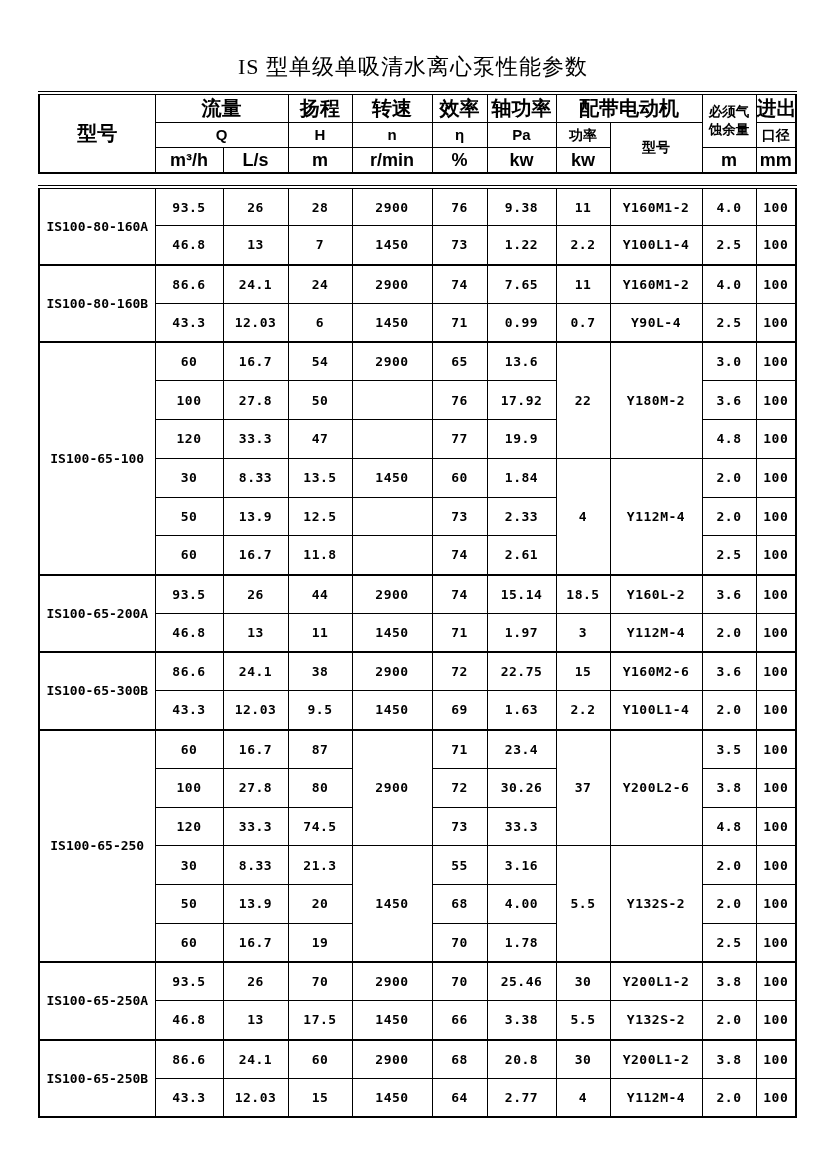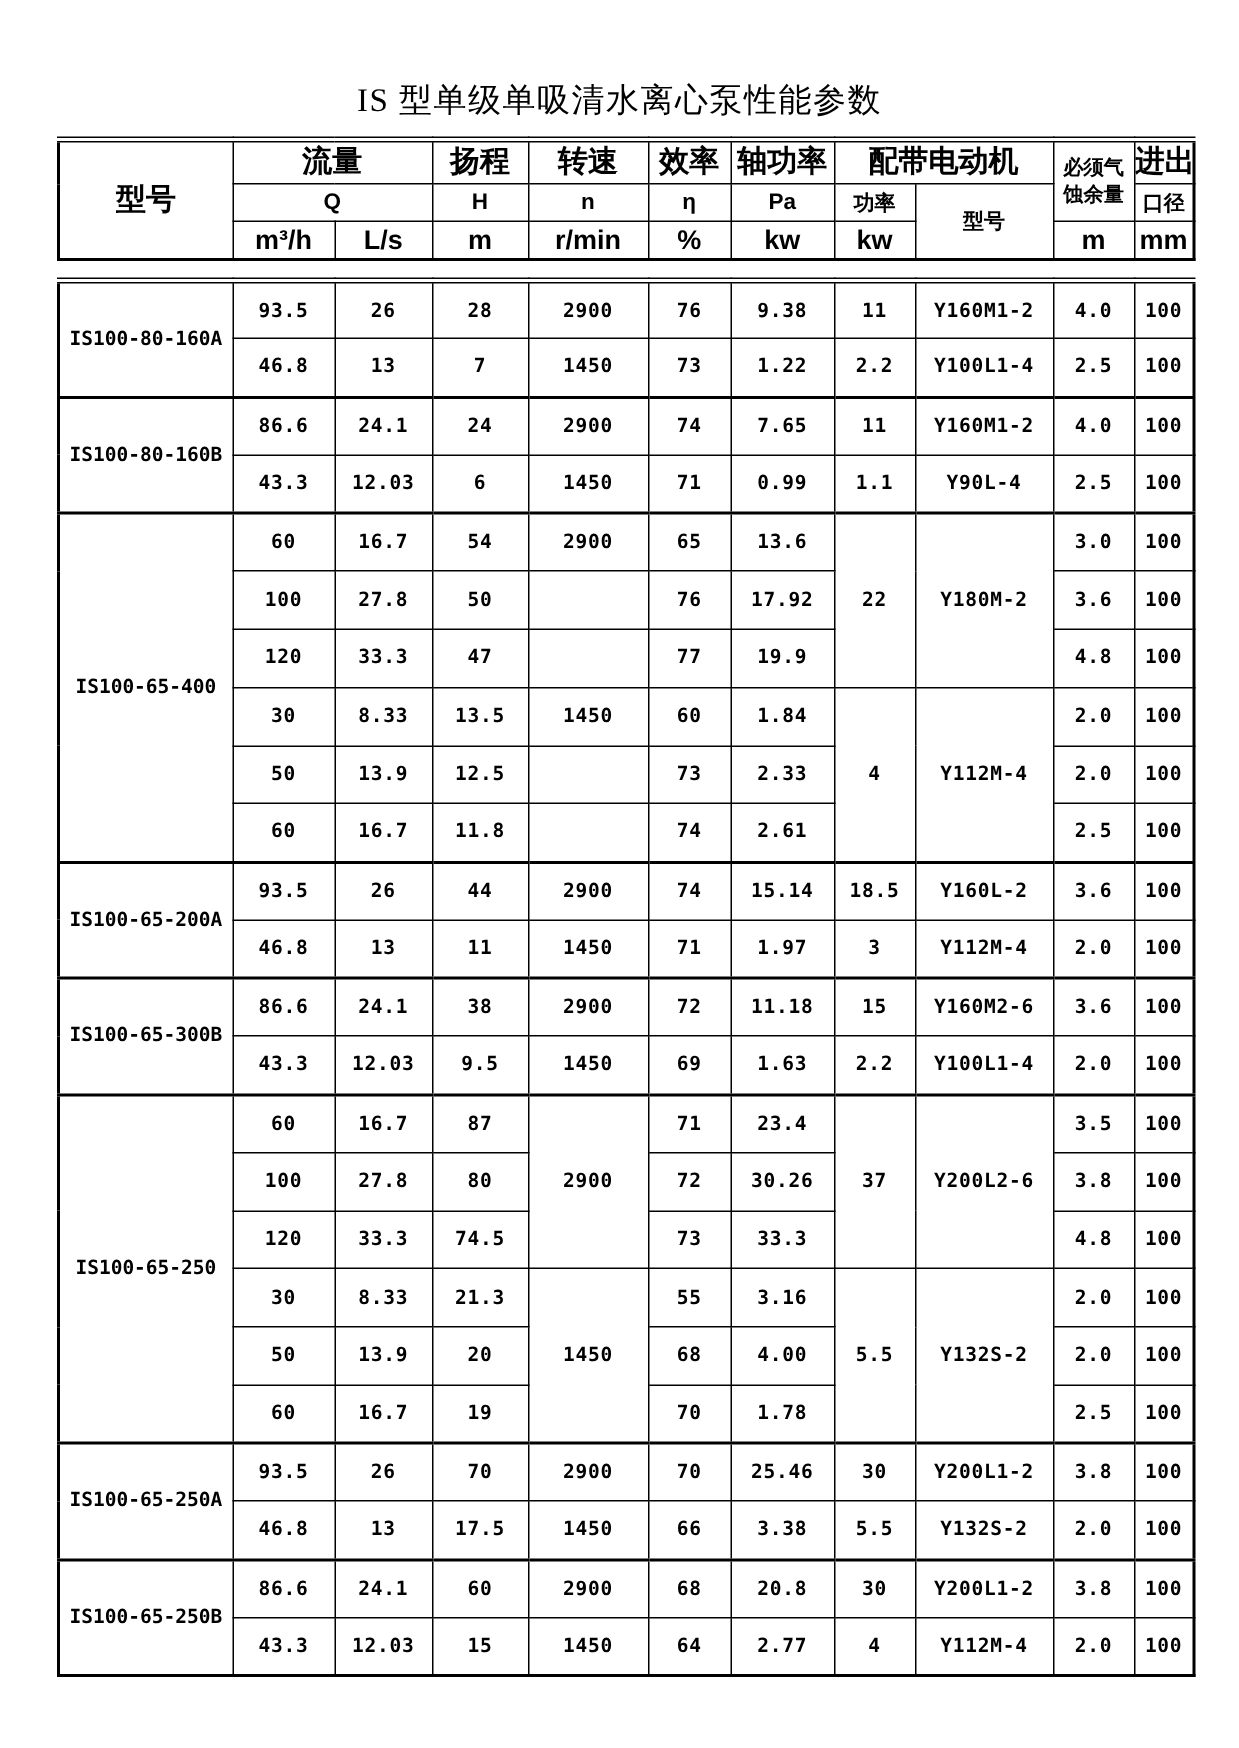--- a/index.html
+++ b/index.html
@@ -160,27 +160,27 @@
           <td>4.0</td>
           <td>100</td>
         </tr>
         <tr>
           <td>43.3</td>
           <td>12.03</td>
           <td>6</td>
           <td>1450</td>
           <td>71</td>
           <td>0.99</td>
-          <td>1.1</td>
+          <td>0.7</td>
           <td>Y90L-4</td>
           <td>2.5</td>
           <td>100</td>
         </tr>
         <tr class="group-start">
-          <td rowspan="6" class="model">IS100-65-400</td>
+          <td rowspan="6" class="model">IS100-65-100</td>
           <td>60</td>
           <td>16.7</td>
           <td>54</td>
           <td>2900</td>
           <td>65</td>
           <td>13.6</td>
           <td rowspan="3">22</td>
           <td rowspan="3">Y180M-2</td>
           <td>3.0</td>
           <td>100</td>
@@ -262,21 +262,21 @@
           <td>2.0</td>
           <td>100</td>
         </tr>
         <tr class="group-start">
           <td rowspan="2" class="model">IS100-65-300B</td>
           <td>86.6</td>
           <td>24.1</td>
           <td>38</td>
           <td>2900</td>
           <td>72</td>
-          <td>11.18</td>
+          <td>22.75</td>
           <td>15</td>
           <td>Y160M2-6</td>
           <td>3.6</td>
           <td>100</td>
         </tr>
         <tr>
           <td>43.3</td>
           <td>12.03</td>
           <td>9.5</td>
           <td>1450</td>

